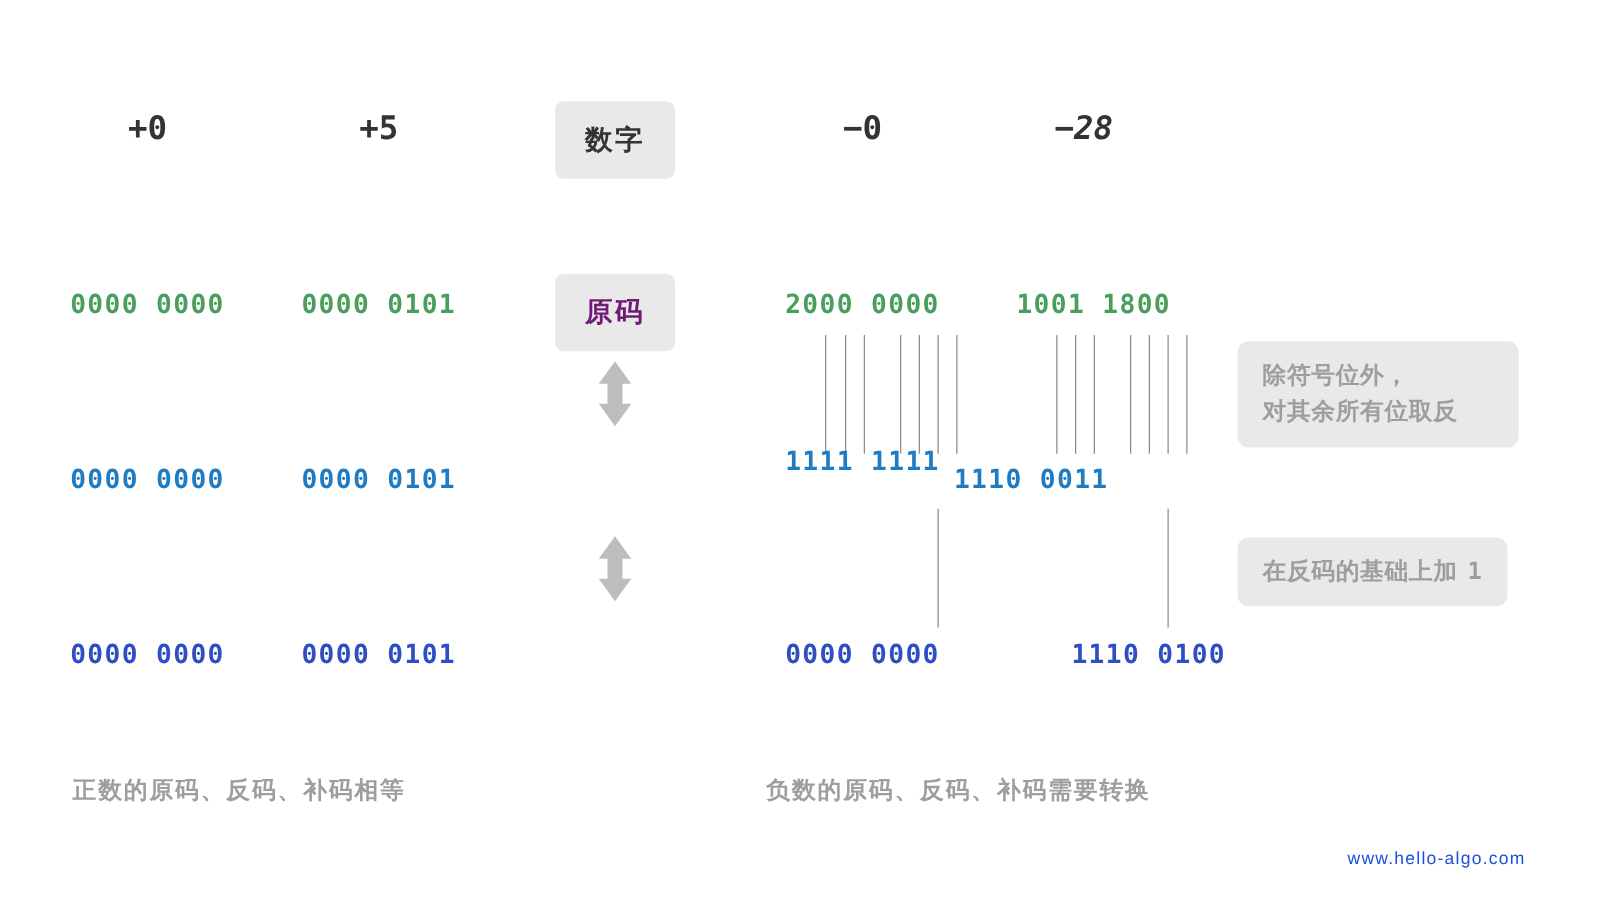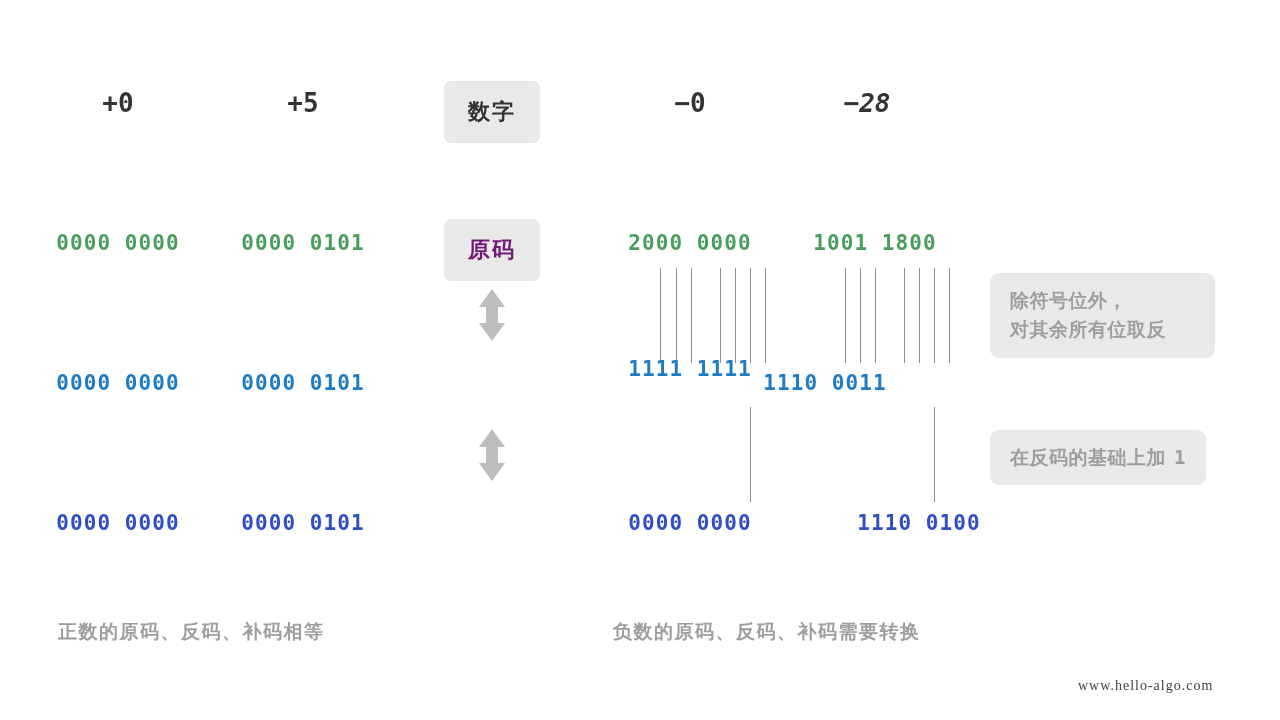--- a/index.html
+++ b/index.html
@@ -88,22 +88,22 @@
   .caption {
     color: #9e9e9e;
     font-size: 19px;
     font-weight: 700;
     letter-spacing: 1.5px;
     white-space: nowrap;
   }
 
   
   .watermark {
-    color: #404040;
-    font-family: Liberation Serif, serif;
+    color: #1d4ed8;
+    font-family: Liberation Sans, sans-serif;
     font-size: 14px;
     letter-spacing: 1px;
     white-space: nowrap;
   }
 
   
   .tick {
     background: #8c8c8c;
     width: 1px;
   }

